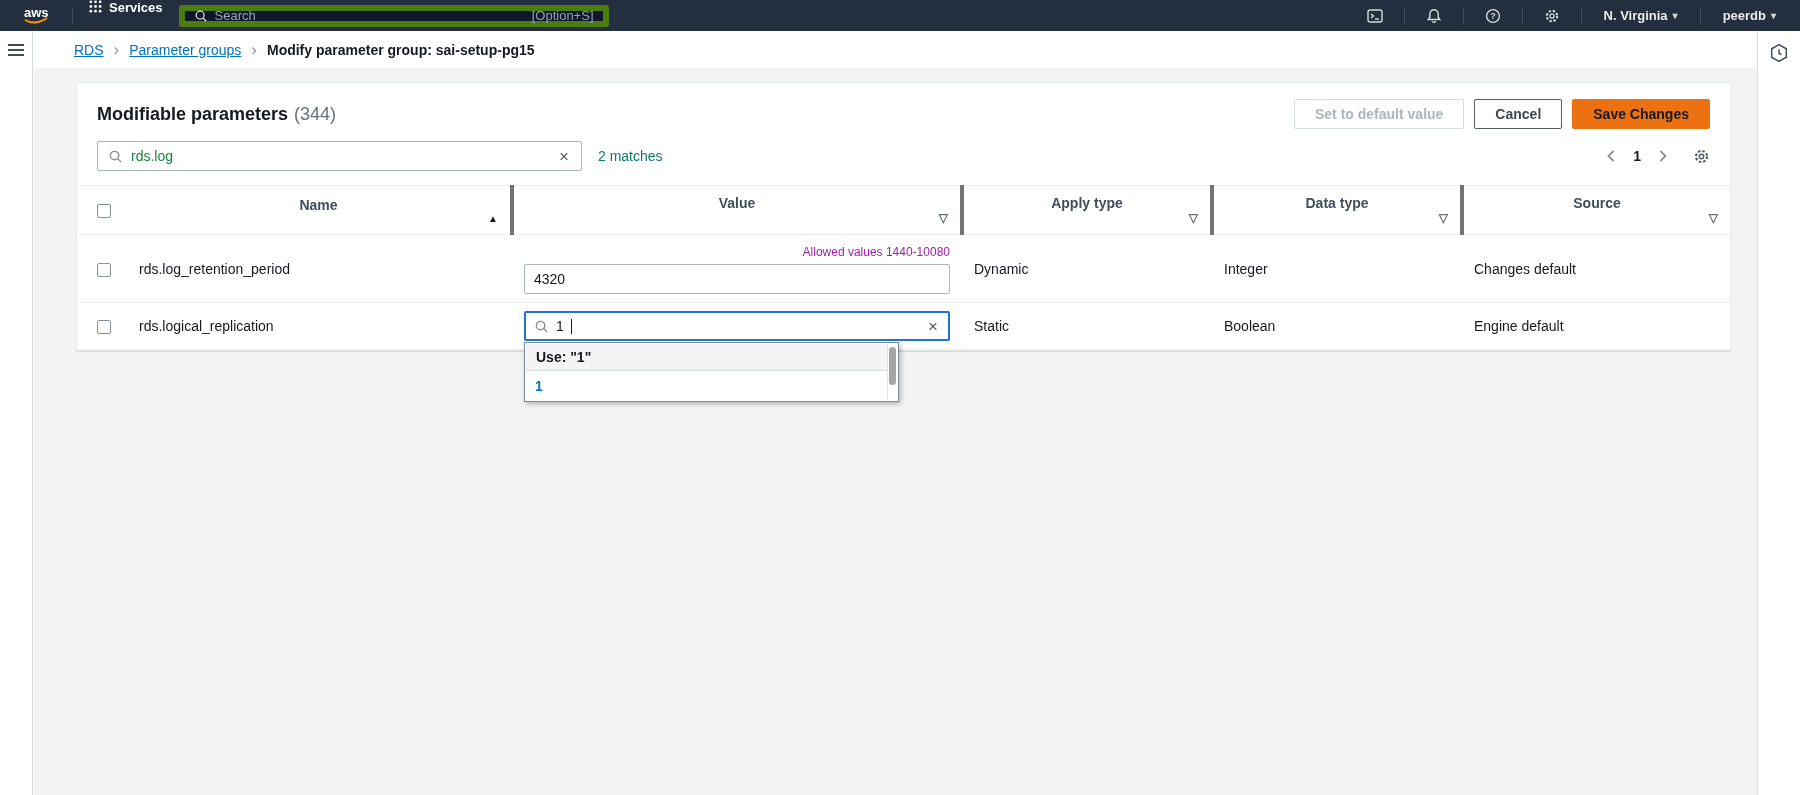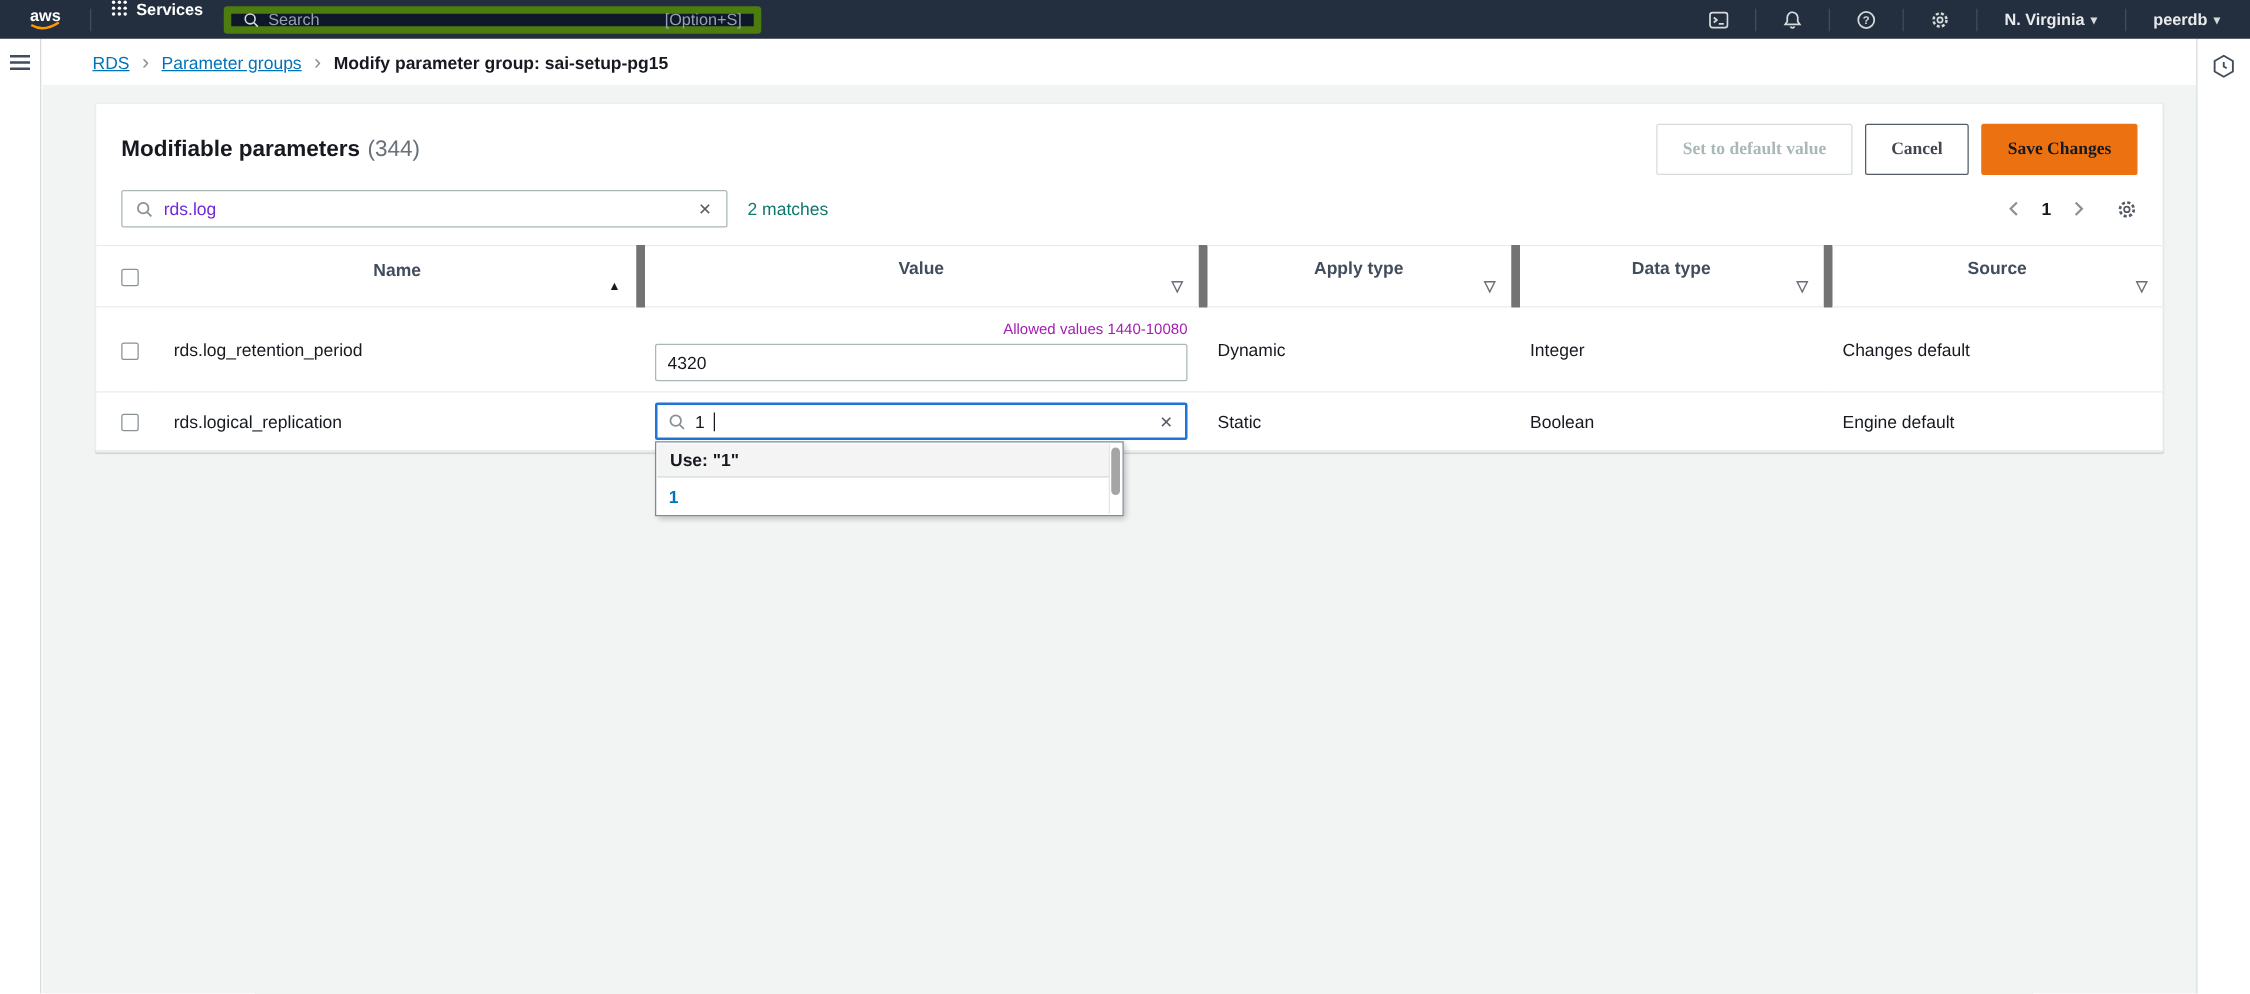--- a/index.html
+++ b/index.html
@@ -43,45 +43,45 @@
   .crumb-sep { color:#879196; font-size:17px; line-height:1; }
   .crumb-current { color:#16191f; font-weight:700; }
 
   
   .card { margin:14px 26px 0 42px; background:#fff; border:1px solid #eaeded; border-radius:2px;
           box-shadow:0 1px 1px 0 rgba(0,28,36,.15); position:relative; }
   .card-header { display:flex; align-items:center; padding:16px 20px 8px 20px; }
   .card-title { font-size:18px; font-weight:700; color:#16191f; }
   .card-count { font-size:18px; font-weight:400; color:#687078; margin-left:6px; }
   .actions { margin-left:auto; display:flex; gap:10px; }
-  .btn { height:41px; padding:0 20px; font-size:14px; font-weight:700; font-family:Liberation Serif, serif;
+  .btn { height:30px; padding:0 20px; font-size:14px; font-weight:700; font-family:Liberation Sans, sans-serif;
          border-radius:2px; cursor:pointer; white-space:nowrap; }
   .btn-disabled { background:#fff; border:1px solid #d5dbdb; color:#aab7b8; cursor:default; }
   .btn-normal { background:#fff; border:1px solid #545b64; color:#424650; }
   .btn-primary { background:#ec7211; border:1px solid #ec7211; color:#16191f; }
 
   
   .toolbar { display:flex; align-items:center; padding:4px 20px 14px 20px; gap:16px; }
   .search-box { width:485px; height:30px; border:1px solid #aab7b8; border-radius:2px; background:#fff;
                 display:flex; align-items:center; gap:8px; padding:0 10px; color:#879196; }
-  .search-box input { flex:1; border:none; outline:none; font-size:14px; color:#6d28d9; font-family:inherit; }
+  .search-box input { flex:1; border:none; outline:none; font-size:14px; color:#15803d; font-family:inherit; }
   .clear-x { background:none; border:none; color:#545b64; font-size:17px; line-height:1; cursor:pointer; padding:0 2px; }
   .matches { font-size:14px; color:#0f766e; }
   .pagination { margin-left:auto; display:flex; align-items:center; gap:2px; }
   .page-btn { background:none; border:none; color:#879196; padding:2px 8px; cursor:pointer; display:flex; align-items:center; }
   .page-num { font-size:14px; font-weight:700; color:#16191f; padding:0 6px; }
   .pref-btn { background:none; border:none; color:#545b64; margin-left:14px; cursor:pointer; display:flex; align-items:center; }
 
   
   table { width:100%; border-collapse:collapse; font-size:14px; table-layout:fixed; }
   col.c-check { width:50px; } col.c-name { width:385px; } col.c-value { width:450px; }
   col.c-apply { width:250px; } col.c-data { width:250px; } col.c-source { width:auto; }
   thead th { border-top:1px solid #eaeded; border-bottom:1px solid #eaeded; padding:9px 12px;
              text-align:left; font-weight:700; color:#414d5c; }
-  thead th.divided { border-left:7px solid #737373;text-align:right; }
+  thead th.divided { border-left:4px solid #737373;text-align:right; }
   .hcell { display:flex; align-items:center;flex-direction:column; }
   .hcell .hlabel { flex:0 0 auto; }
   .hcell .hicon { margin-left:auto; }
   .sort-icon { font-size:10px; color:#16191f; }
   .filter-icon { font-size:12px; color:#687078; }
   tbody td { border-bottom:1px solid #eaeded; padding:8px 12px; vertical-align:middle; color:#16191f; }
   td.check-cell, th.check-cell { padding-left:20px; }
   .checkbox { display:inline-block; width:14px; height:14px; border:1px solid #879196; border-radius:2px;
               background:#fff; vertical-align:middle; cursor:pointer; }
   .param-name { color:#16191f; }

